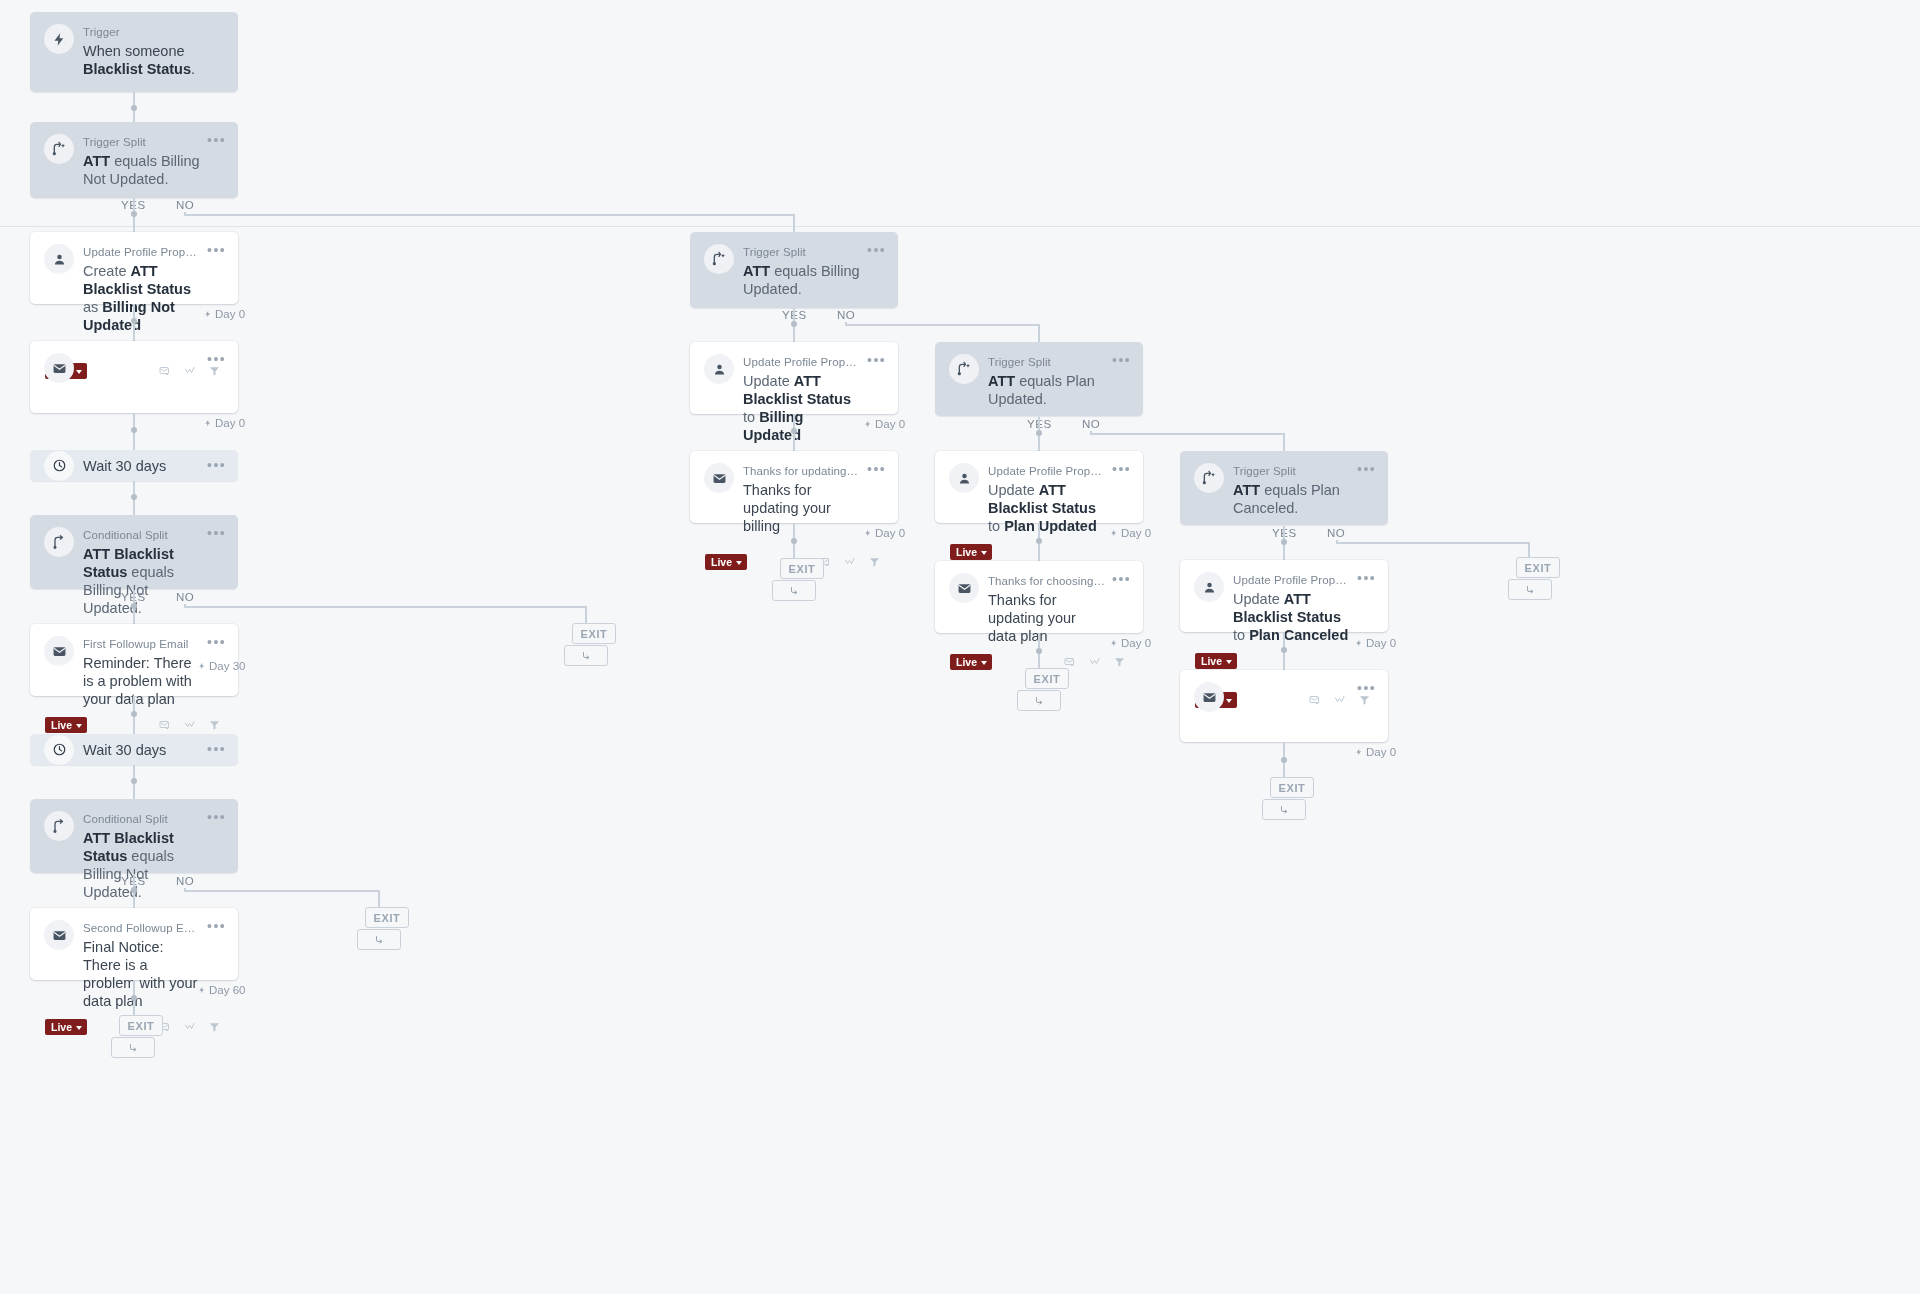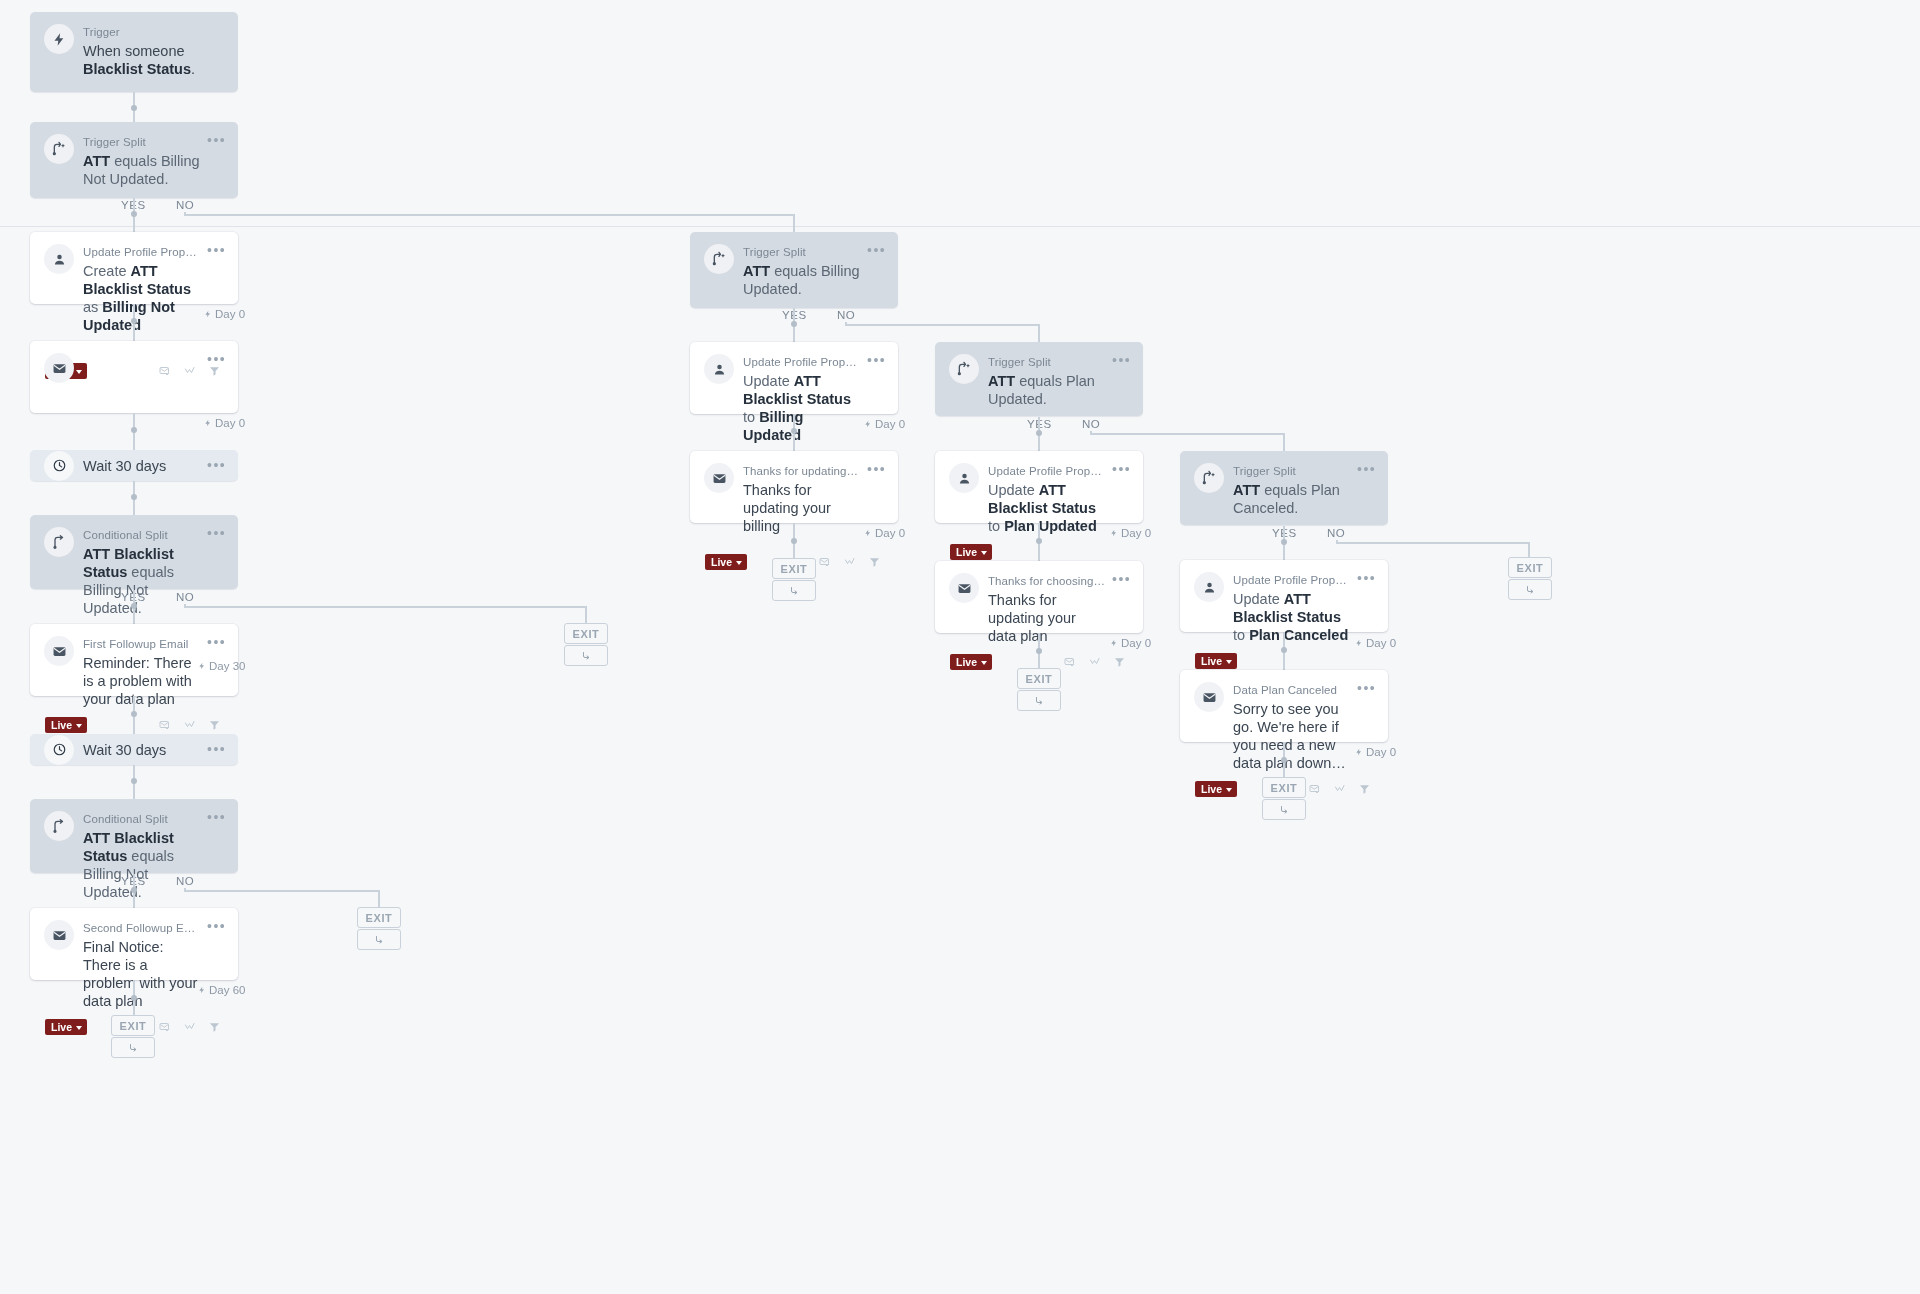--- a/index.html
+++ b/index.html
@@ -142,20 +142,21 @@
     width: 44px; height: 21px;
     border: 1px solid #c9d1da;
     border-radius: 3px;
     background: #f6f7f9;
     color: #9aa6b2;
     font-size: 11px;
     font-weight: 700;
     letter-spacing: .6px;
     display: flex; align-items: center; justify-content: center;
     cursor: pointer;
+    margin-left: 8px;
   }
   .goto {
     position: absolute;
     width: 44px; height: 21px;
     border: 1px solid #c9d1da;
     border-radius: 3px;
     background: #f6f7f9;
     display: flex; align-items: center; justify-content: center;
     cursor: pointer;
   }
@@ -706,24 +707,20 @@
   <div class="dot" style="left:1281px; top:647px;"></div>
 
   <div class="node white" id="n-dpc" style="left:1180px; top:670px; width:208px; height:72px;">
     <span class="node-ico">
       <svg width="15" height="15" viewBox="0 0 24 24" fill="#4a5563">
           <rect x="2.5" y="5" width="19" height="14" rx="2.2"></rect>
           <path d="M3.6 7.2l8.4 6 8.4-6" stroke="#f0f2f5" stroke-width="1.9" fill="none" stroke-linecap="round"></path>
         </svg>
     </span>
     <span class="dots">•••</span>
-    <div class="node-body">
-      <div class="kicker">Data Plan Canceled</div>
-      <div class="title">Sorry to see you go. We're here if you need a new data plan down…</div>
-    </div>
     <div class="badge-row">
       <span class="live">
           <span>Live</span>
           <i class="caret"></i>
         </span>
       <span class="mini-icons">
         <svg width="14" height="12" viewBox="0 0 24 24" fill="none" stroke="#bcc6d0" stroke-width="1.8">
             <rect x="2" y="5" width="17" height="12" rx="2"></rect>
             <path d="M3 7l7.5 5.5L18 7"></path>
             <path d="M14 18l2 2 4-4"></path>

